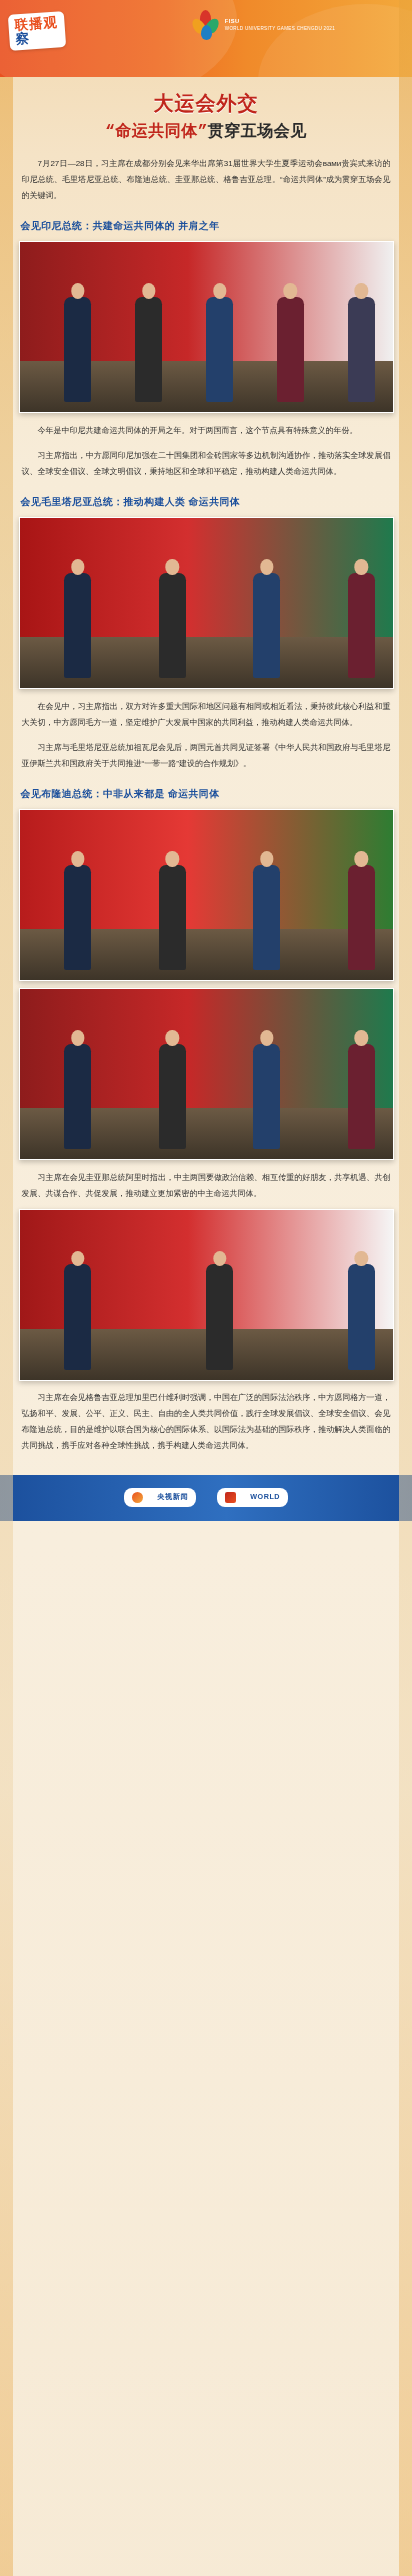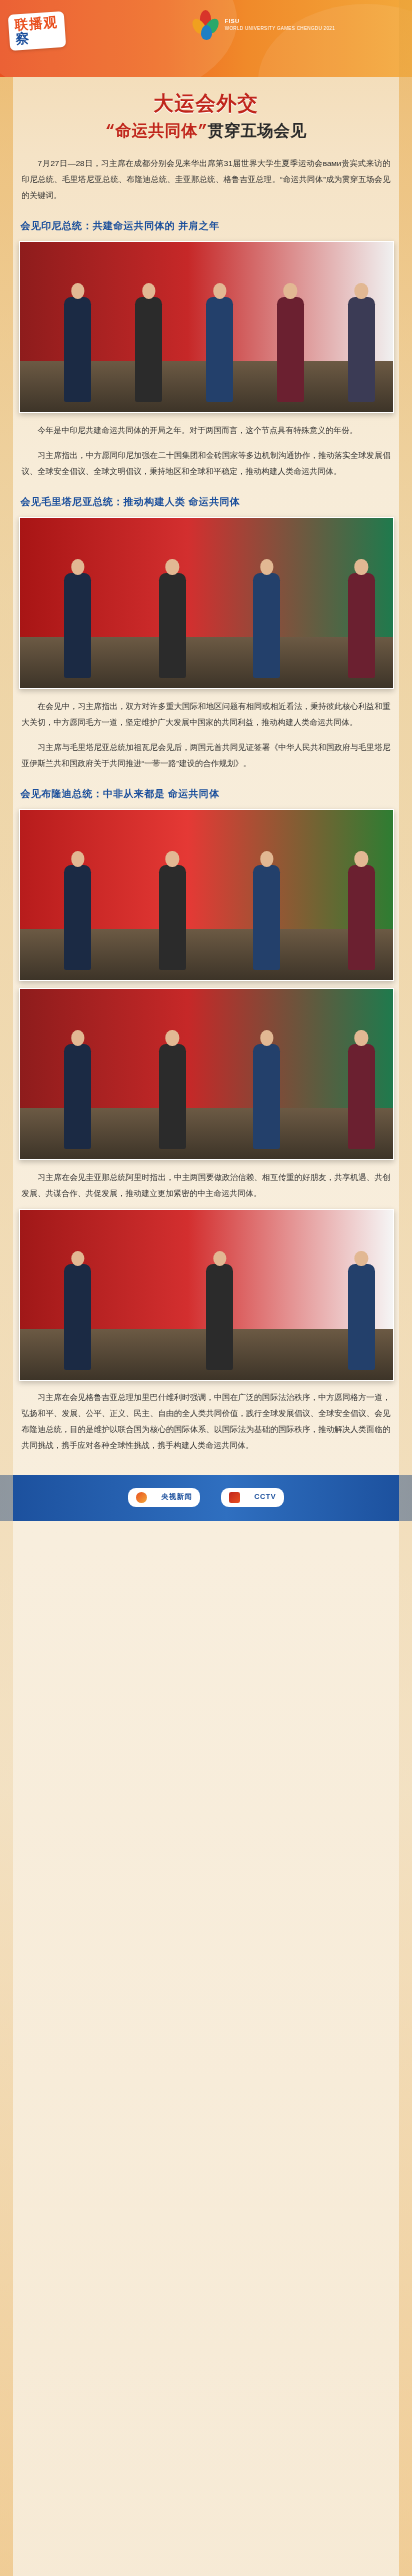--- a/index.html
+++ b/index.html
@@ -301,18 +301,18 @@
         </div><div class="para">习主席在会见格鲁吉亚总理加里巴什维利时强调，中国在广泛的国际法治秩序，中方愿同格方一道，弘扬和平、发展、公平、正义、民主、自由的全人类共同价值，践行全球发展倡议、全球安全倡议、会见布隆迪总统，目的是维护以联合国为核心的国际体系、以国际法为基础的国际秩序，推动解决人类面临的共同挑战，携手应对各种全球性挑战，携手构建人类命运共同体。</div></div>
     </div>
 
   <div class="footer">
     <div class="f-logo">
       <span class="mark"></span>
       <span class="txt">央视新闻</span>
     </div>
     <div class="f-logo cctv">
       <span class="mark"></span>
-      <span class="txt">CCTV</span>
+      <span class="txt">WORLD</span>
     </div>
   </div>
 
 </div>
 
 
 </body></html>

